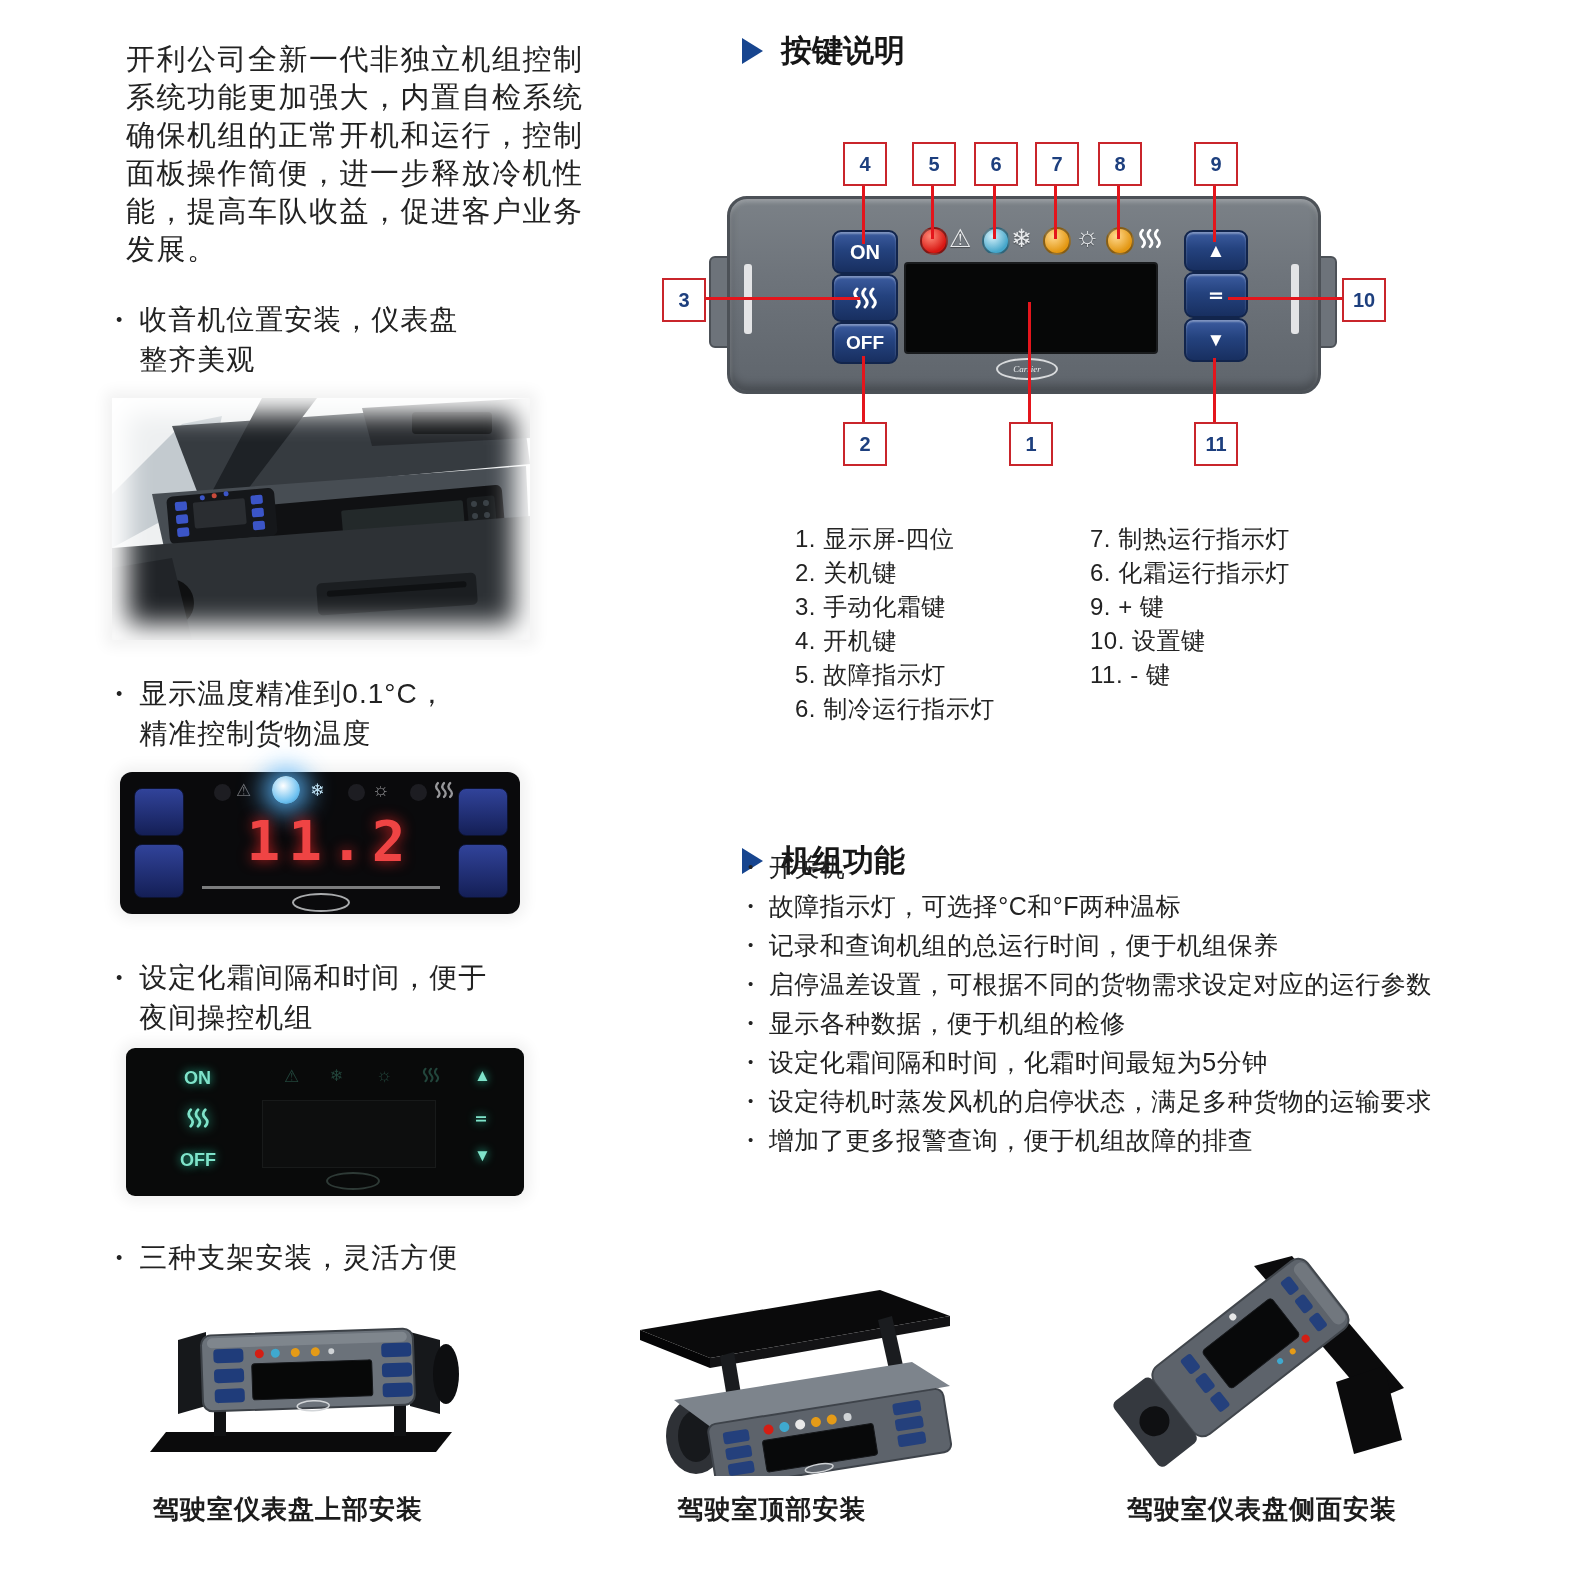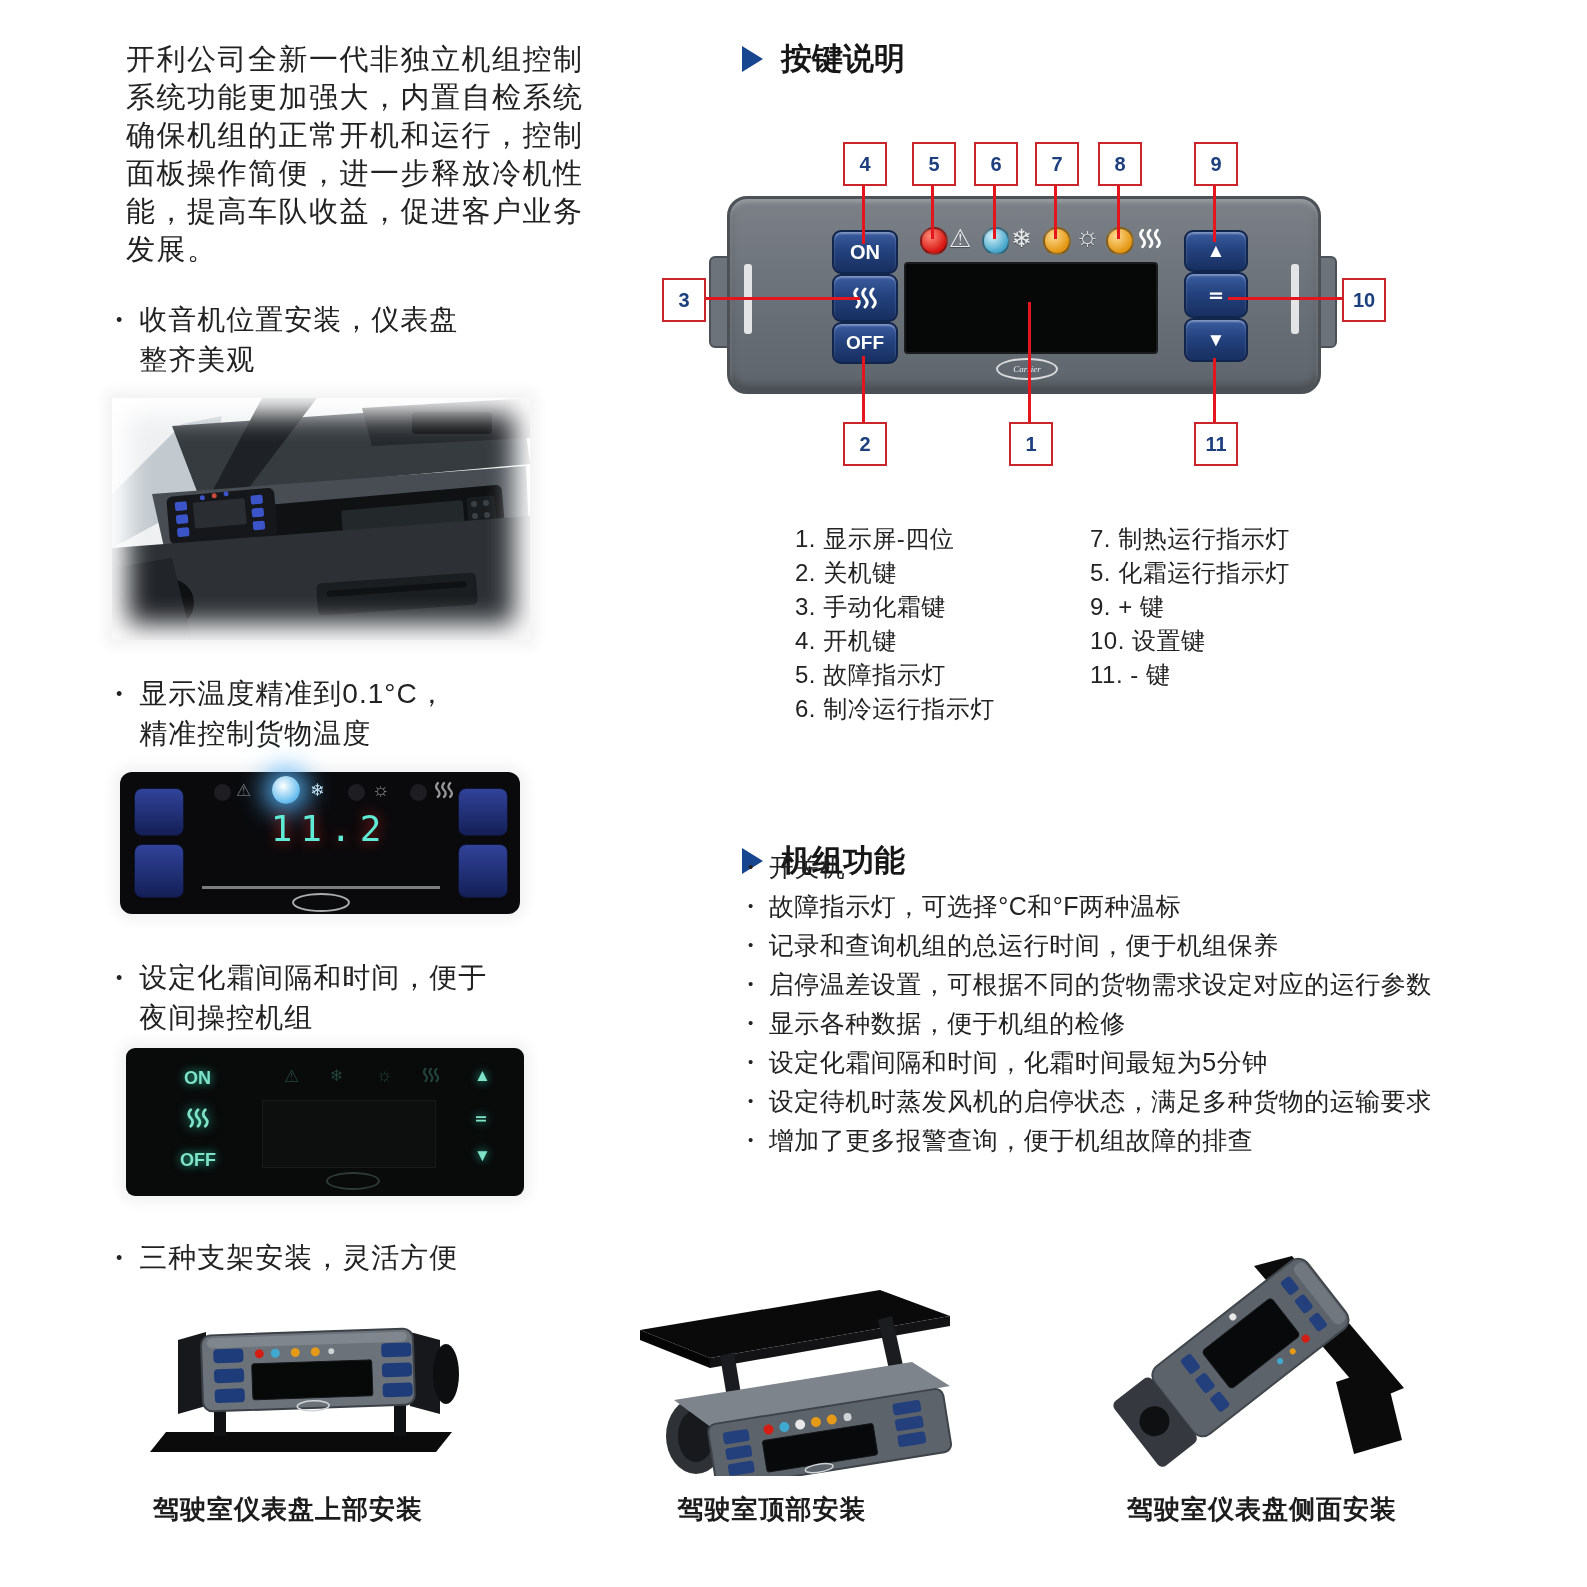--- a/index.html
+++ b/index.html
@@ -41,21 +41,21 @@
     display:flex;align-items:center;justify-content:center;font-size:20px;font-weight:600;color:#1d3f7e;}
   .rline{background:#e4151c;z-index:2;}
   .rline.v{width:3px;}
   .rline.h{height:3px;}
   .waves-icon{color:#ffffff;}
   
   .photo-frame{box-shadow:0 0 14px 6px rgba(0,0,0,.06);}
   .vignette{left:0;top:0;right:0;bottom:0;box-shadow:inset 0 0 26px 16px #ffffff;pointer-events:none;}
   .temp-photo{background:#0a0a0c;border-radius:12px;}
   .tp-btn{width:48px;background:linear-gradient(180deg,#31439a,#141f56);border-radius:8px;border:1px solid #0d1330;}
-  .seg{font-family:"DejaVu Sans Mono",monospace;font-weight:normal;font-size:36px;color:#5eead4;
+  .seg{font-family:"DejaVu Sans Mono",monospace;font-weight:bold;font-size:56px;color:#ef4444;
     letter-spacing:8px;text-shadow:0 0 14px rgba(255,40,40,.75);}
   .night-photo{background:#090a0a;border-radius:9px;}
   .glow{color:#7fe3ca;font-weight:bold;text-shadow:0 0 10px rgba(46,230,184,.85);}
   .dimicon{color:#22453b;}
 </style>
 </head>
 <body>
 
 <svg width="0" height="0" style="position:absolute" aria-hidden="true">
   <symbol id="waves" viewBox="0 0 26 22">
@@ -177,21 +177,21 @@
     <div class="abs oval-logo" style="left:200px;top:124px;width:50px;height:14px;border-color:#2e3a36;">
         <span></span>
       </div>
   </div>
 
   <div class="abs feature" style="left:116px;top:1238px;width:460px;">
     <span class="dot">•</span>
     <span class="ftext">三种支架安装，灵活方便</span>
   </div>
 
-  <div class="abs sec-head" style="left:742px;top:38px;align-items:center;">
+  <div class="abs sec-head" style="left:742px;top:30px;align-items:center;">
     <span class="tri"></span>
     <span>按键说明</span>
   </div>
 
   <div class="abs diagram" style="left:652px;top:130px;">
 
     <div class="abs side-tab" style="left:57px;"></div>
     <div class="abs side-tab" style="left:659px;"></div>
     <div class="abs panel"></div>
     <div class="abs slot" style="left:92px;"></div>
@@ -285,21 +285,21 @@
   <div class="abs" style="left:795px;top:527px;width:290px;">
     <div class="legend-item">1. 显示屏-四位</div>
     <div class="legend-item">2. 关机键</div>
     <div class="legend-item">3. 手动化霜键</div>
     <div class="legend-item">4. 开机键</div>
     <div class="legend-item">5. 故障指示灯</div>
     <div class="legend-item">6. 制冷运行指示灯</div>
   </div>
   <div class="abs" style="left:1090px;top:527px;width:320px;">
     <div class="legend-item">7. 制热运行指示灯</div>
-    <div class="legend-item">5. 化霜运行指示灯</div>
+    <div class="legend-item">6. 化霜运行指示灯</div>
     <div class="legend-item">9. + 键</div>
     <div class="legend-item">10. 设置键</div>
     <div class="legend-item">11. - 键</div>
   </div>
 
   <div class="abs sec-head" style="left:742px;top:796px;margin-top:44px;">
     <span class="tri"></span>
     <span>机组功能</span>
   </div>
 

